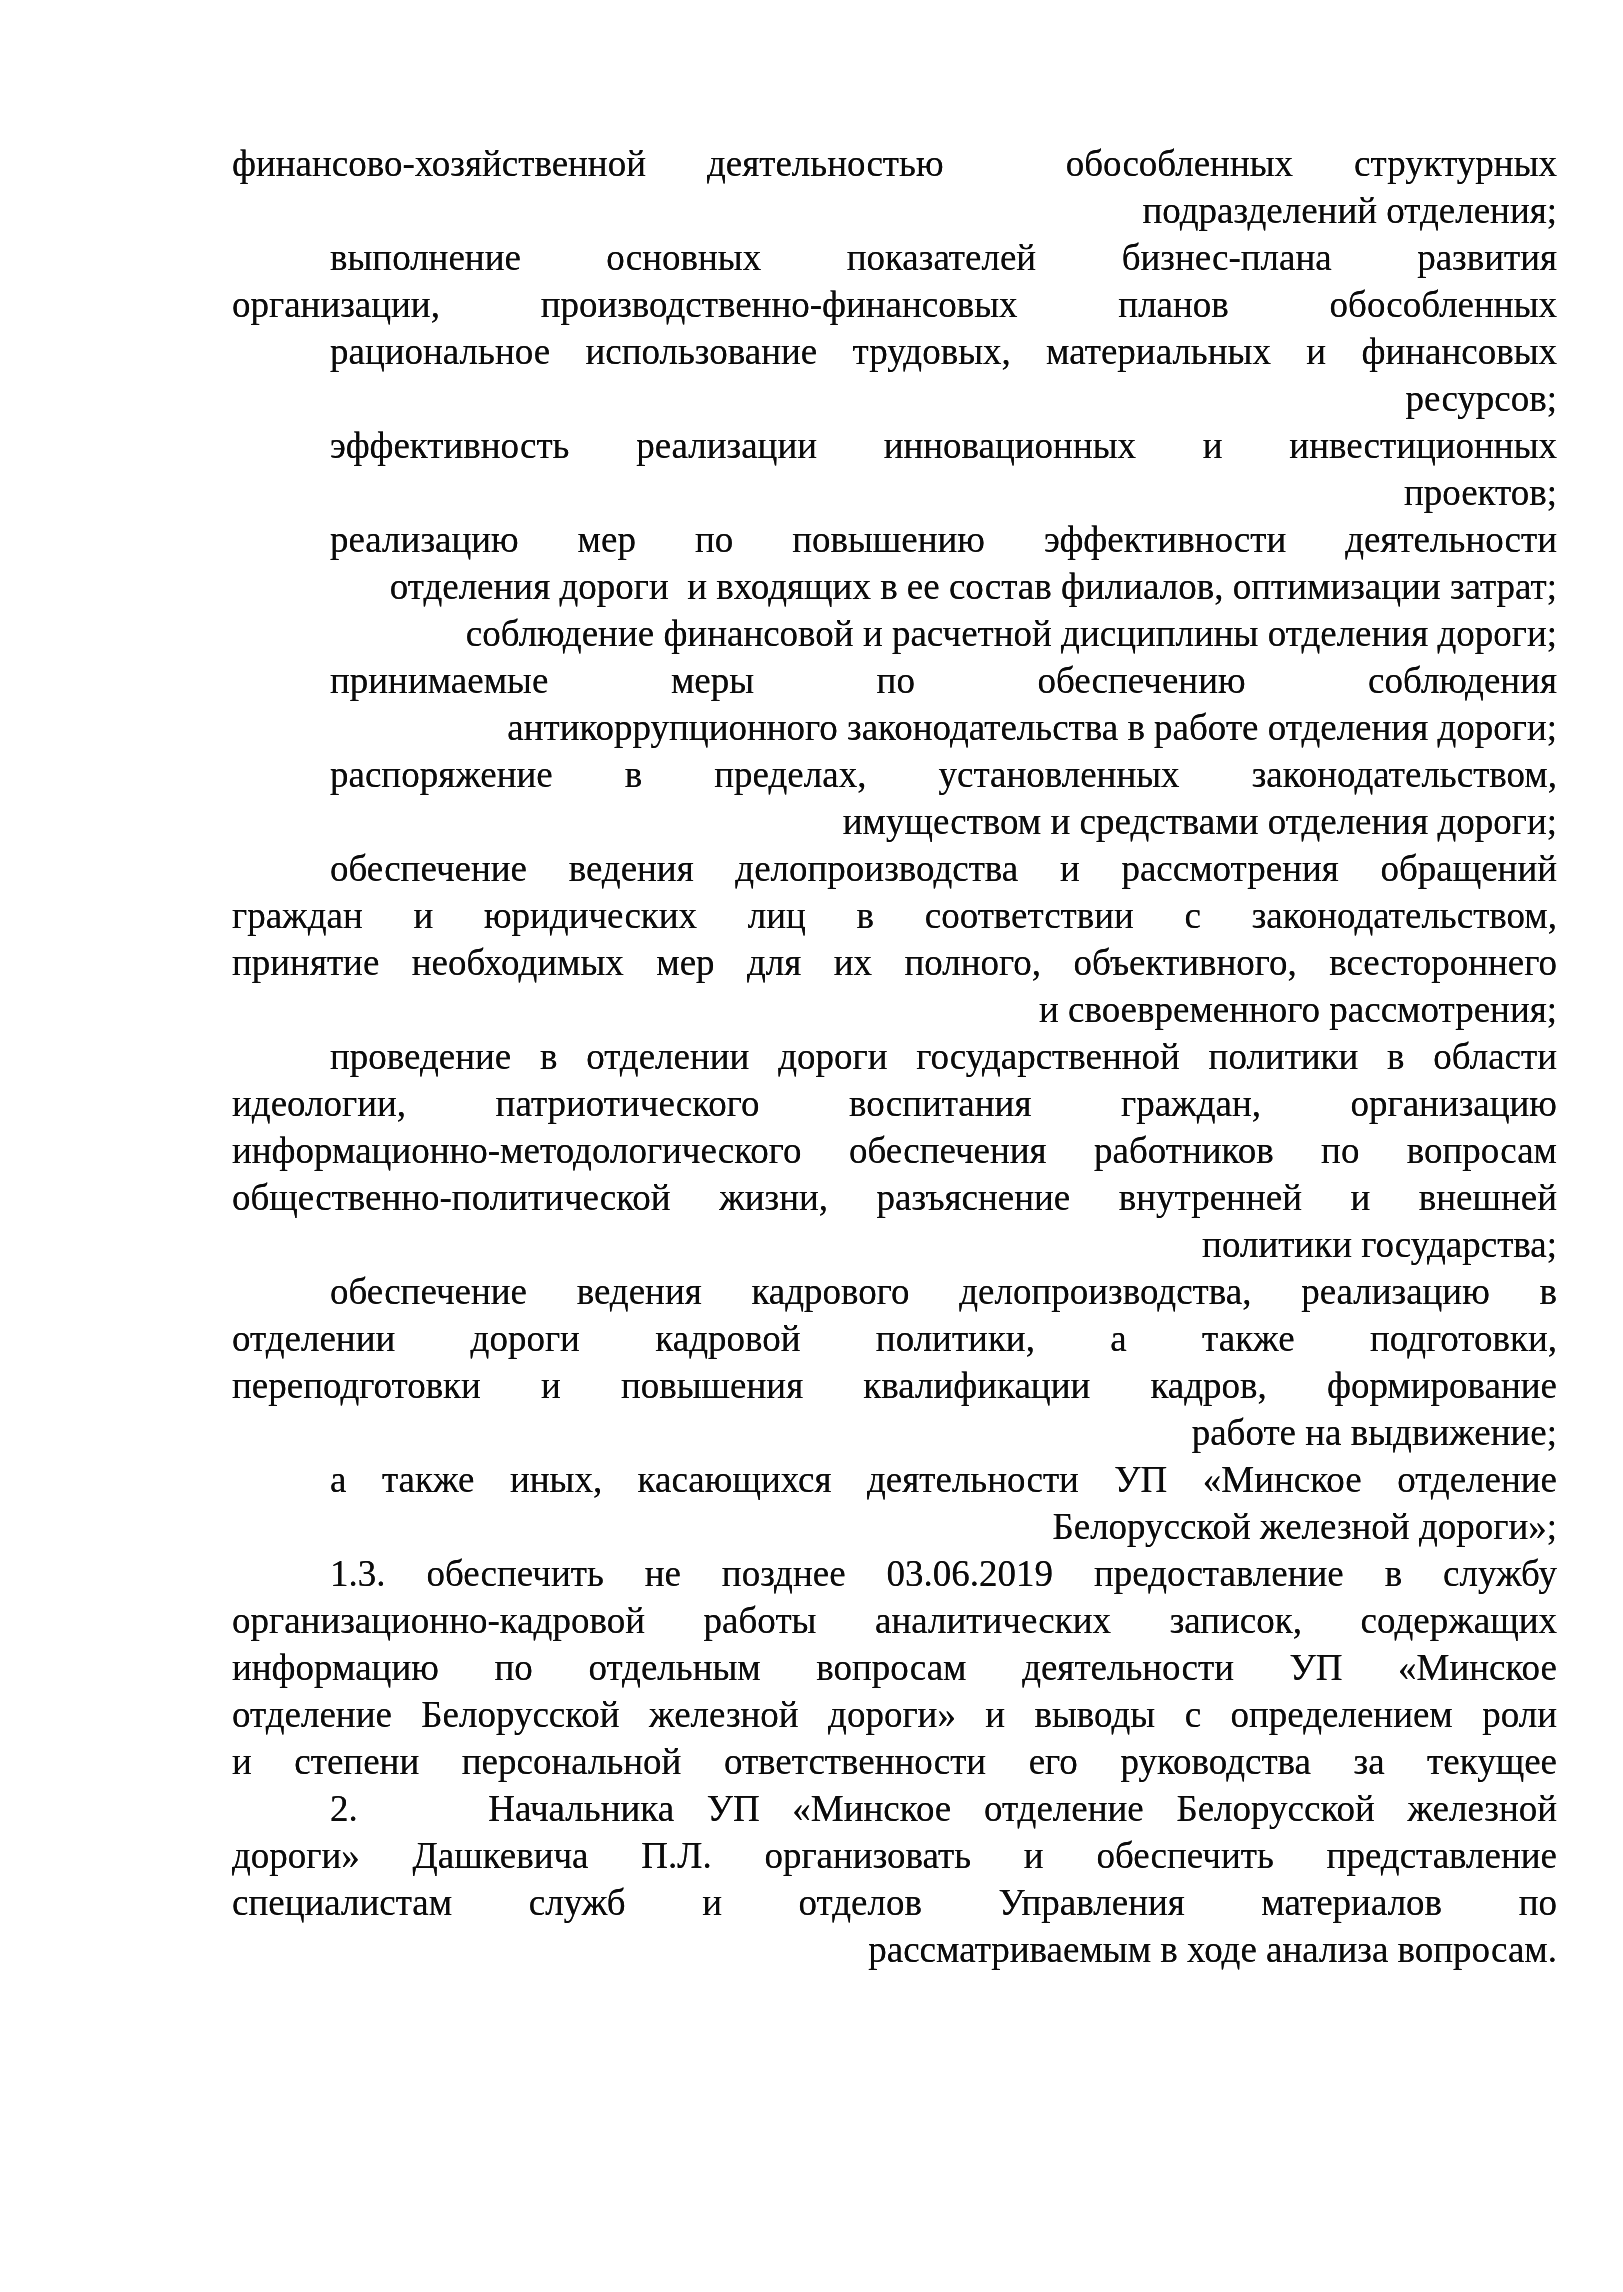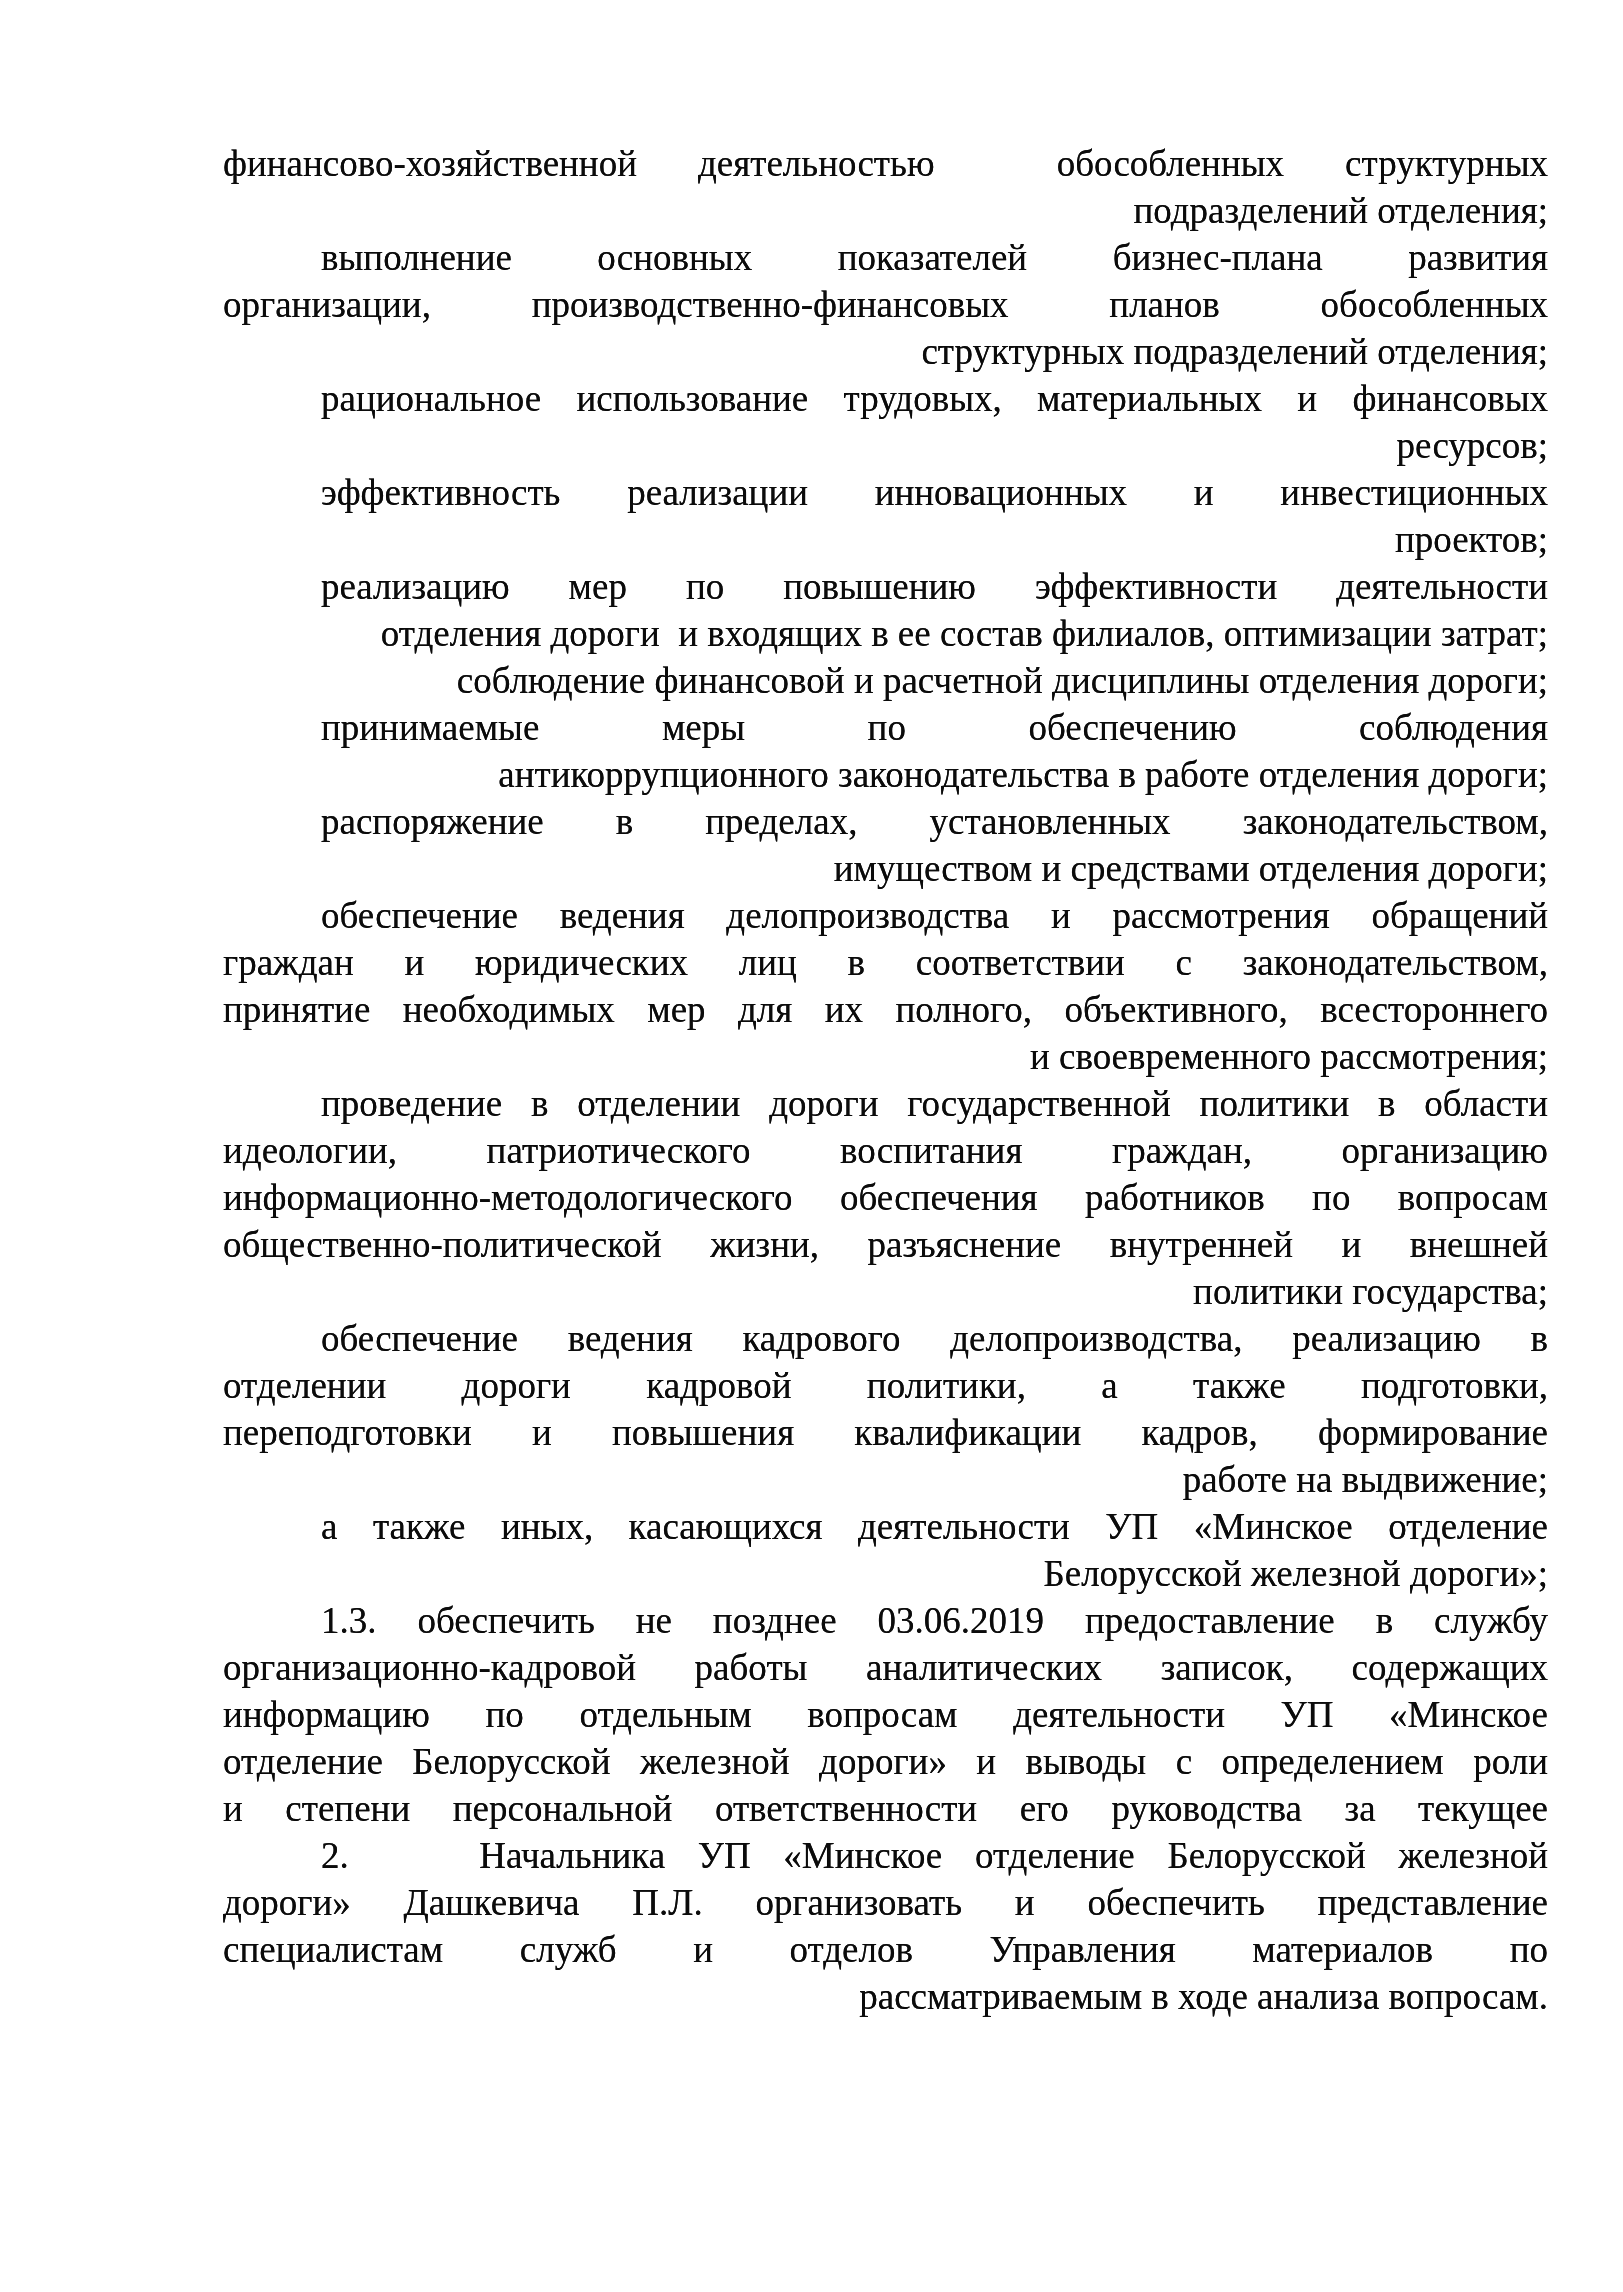--- a/index.html
+++ b/index.html
@@ -11,21 +11,21 @@
   .page {
     position: relative;
     width: 1623px;
     height: 2293px;
     background: #ffffff;
     overflow: hidden;
     font-family: "Liberation Serif", "DejaVu Serif", serif;
   }
   .text-block {
     position: absolute;
-    left: 223px;
+    left: 232px;
     top: 140px;
     width: 1325px;
     color: #0b0b0b;
     font-size: 37px;
     line-height: 47px;
     
     text-shadow: 0 0 0.6px rgba(0,0,0,0.85);
   }
   .para {
     margin: 0;
@@ -50,21 +50,20 @@
 
 <div class="page">
   <div class="text-block" style="background: rgb(255, 255, 255); color: rgb(11, 11, 11);">
       <div class="para">
         <div class="line j">финансово-хозяйственной деятельностью&nbsp; обособленных структурных</div>
         <div class="line">подразделений отделения;</div>
       </div>
       <div class="para">
         <div class="line j ind">выполнение основных показателей бизнес-плана развития</div>
         <div class="line j">организации, производственно-финансовых планов обособленных</div>
-        <div class="line">структурных подразделений отделения;</div>
       </div>
       <div class="para">
         <div class="line j ind">рациональное использование трудовых, материальных и финансовых</div>
         <div class="line">ресурсов;</div>
       </div>
       <div class="para">
         <div class="line j ind">эффективность реализации инновационных и инвестиционных</div>
         <div class="line">проектов;</div>
       </div>
       <div class="para">

